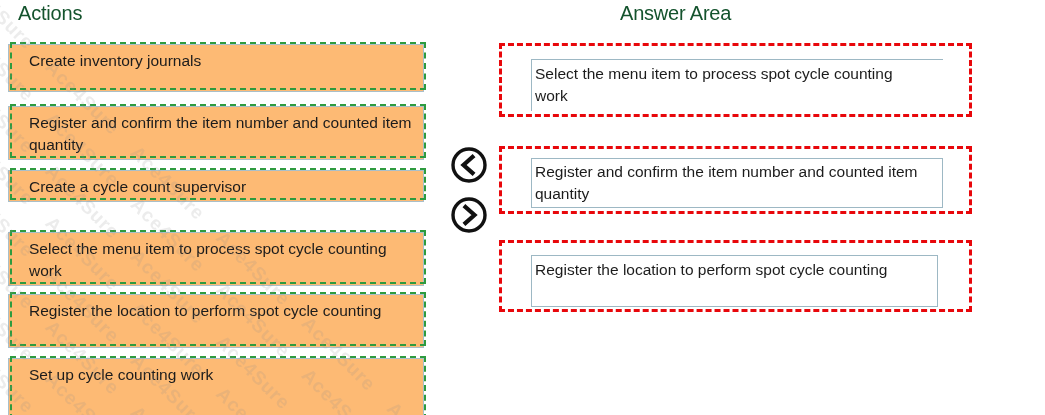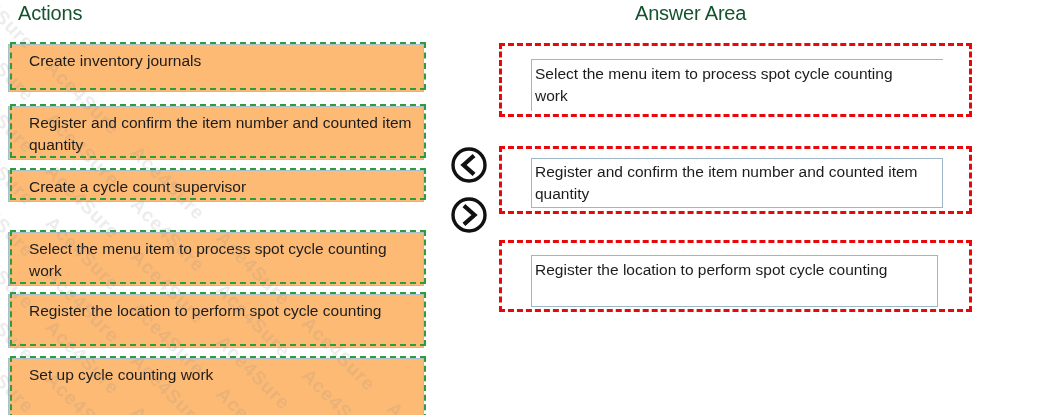--- a/index.html
+++ b/index.html
@@ -46,21 +46,21 @@
   }
 
   .col-title {
     position: absolute;
     font-size: 20px;
     font-weight: normal;
     color: #14532d;
     letter-spacing: -0.2px;
   }
   #actions-title { left: 18px; top: 2px; }
-  #answer-title  { left: 635px; top: 2px; }
+  #answer-title  { left: 620px; top: 2px; }
 
   
   .action-tile {
     position: absolute;
     left: 8px;
     width: 416px;
     box-sizing: border-box;
     background: #fdba74;
     border: 1px solid #a9bfc9;
     padding-left: 10px;

